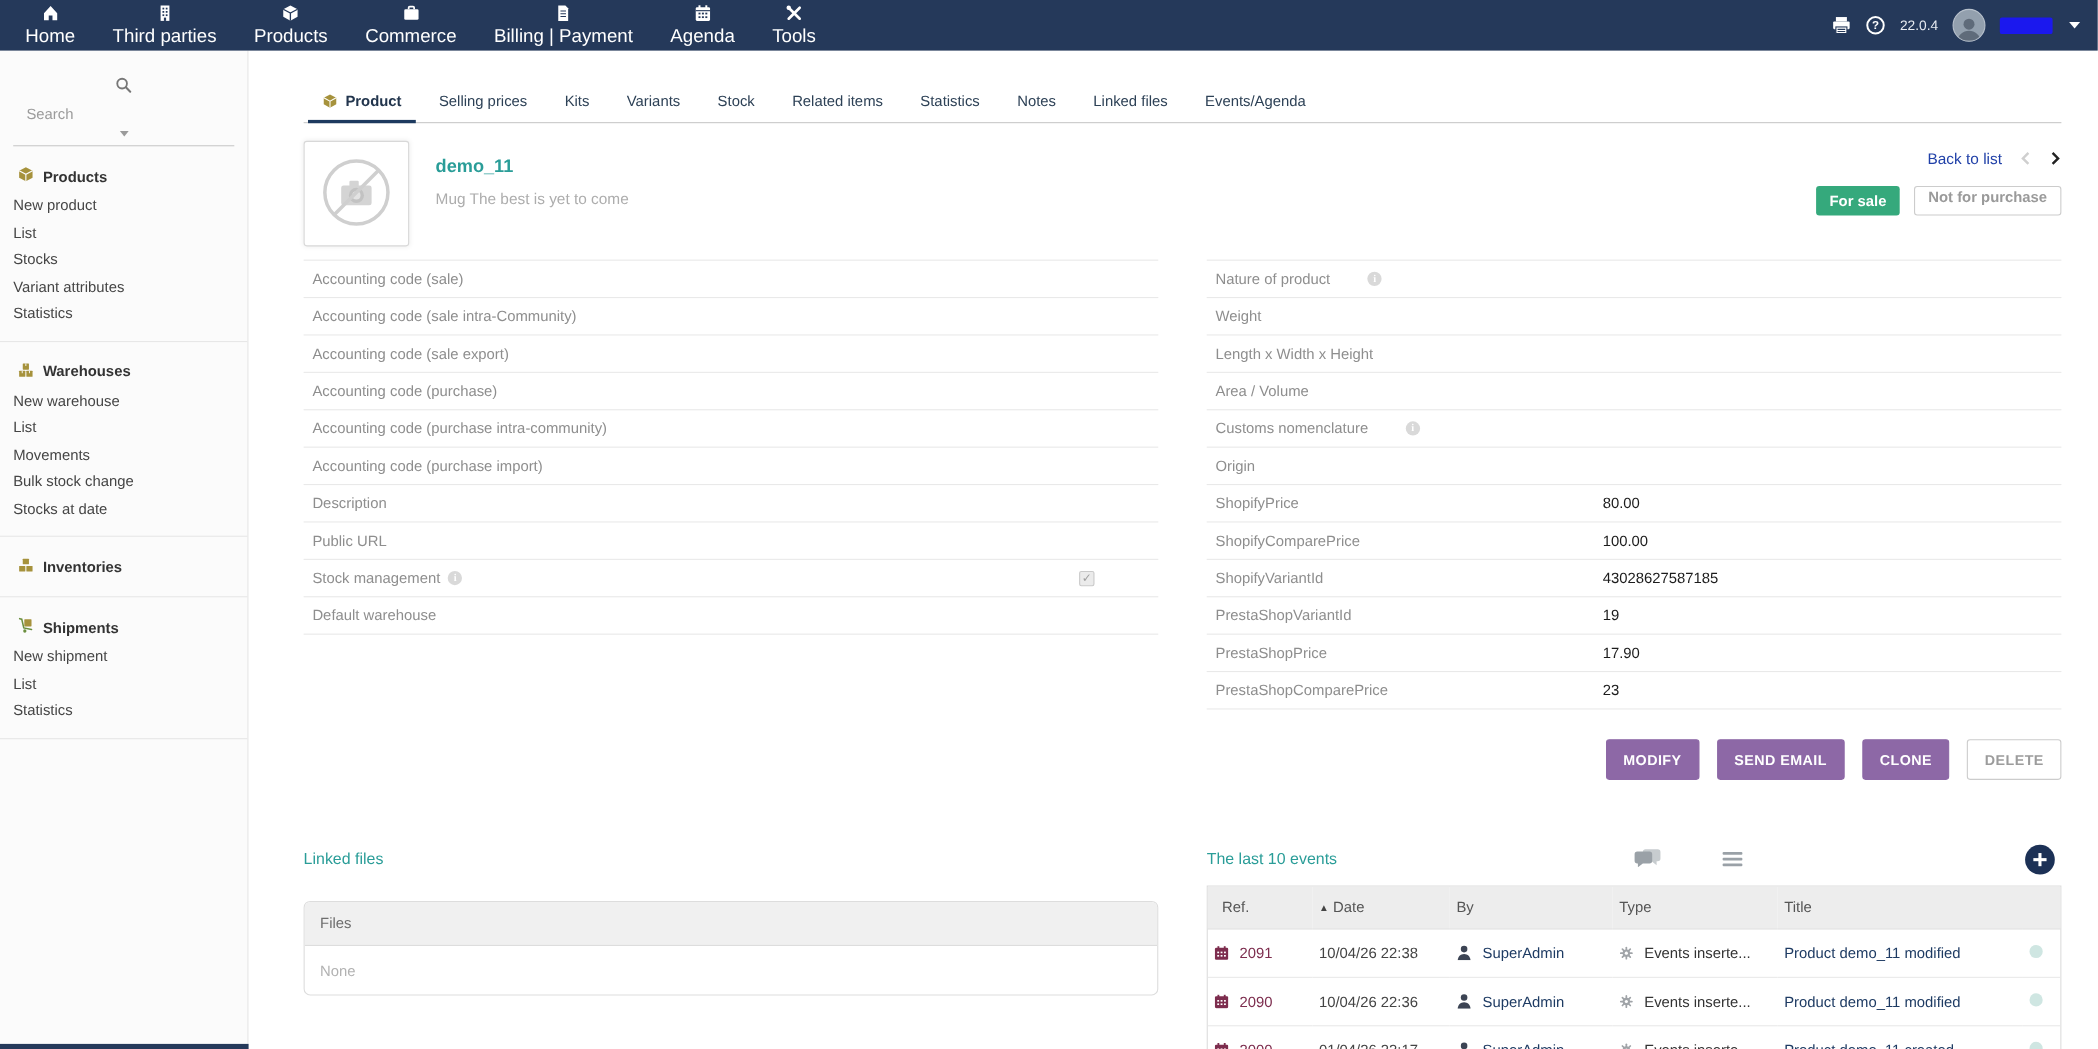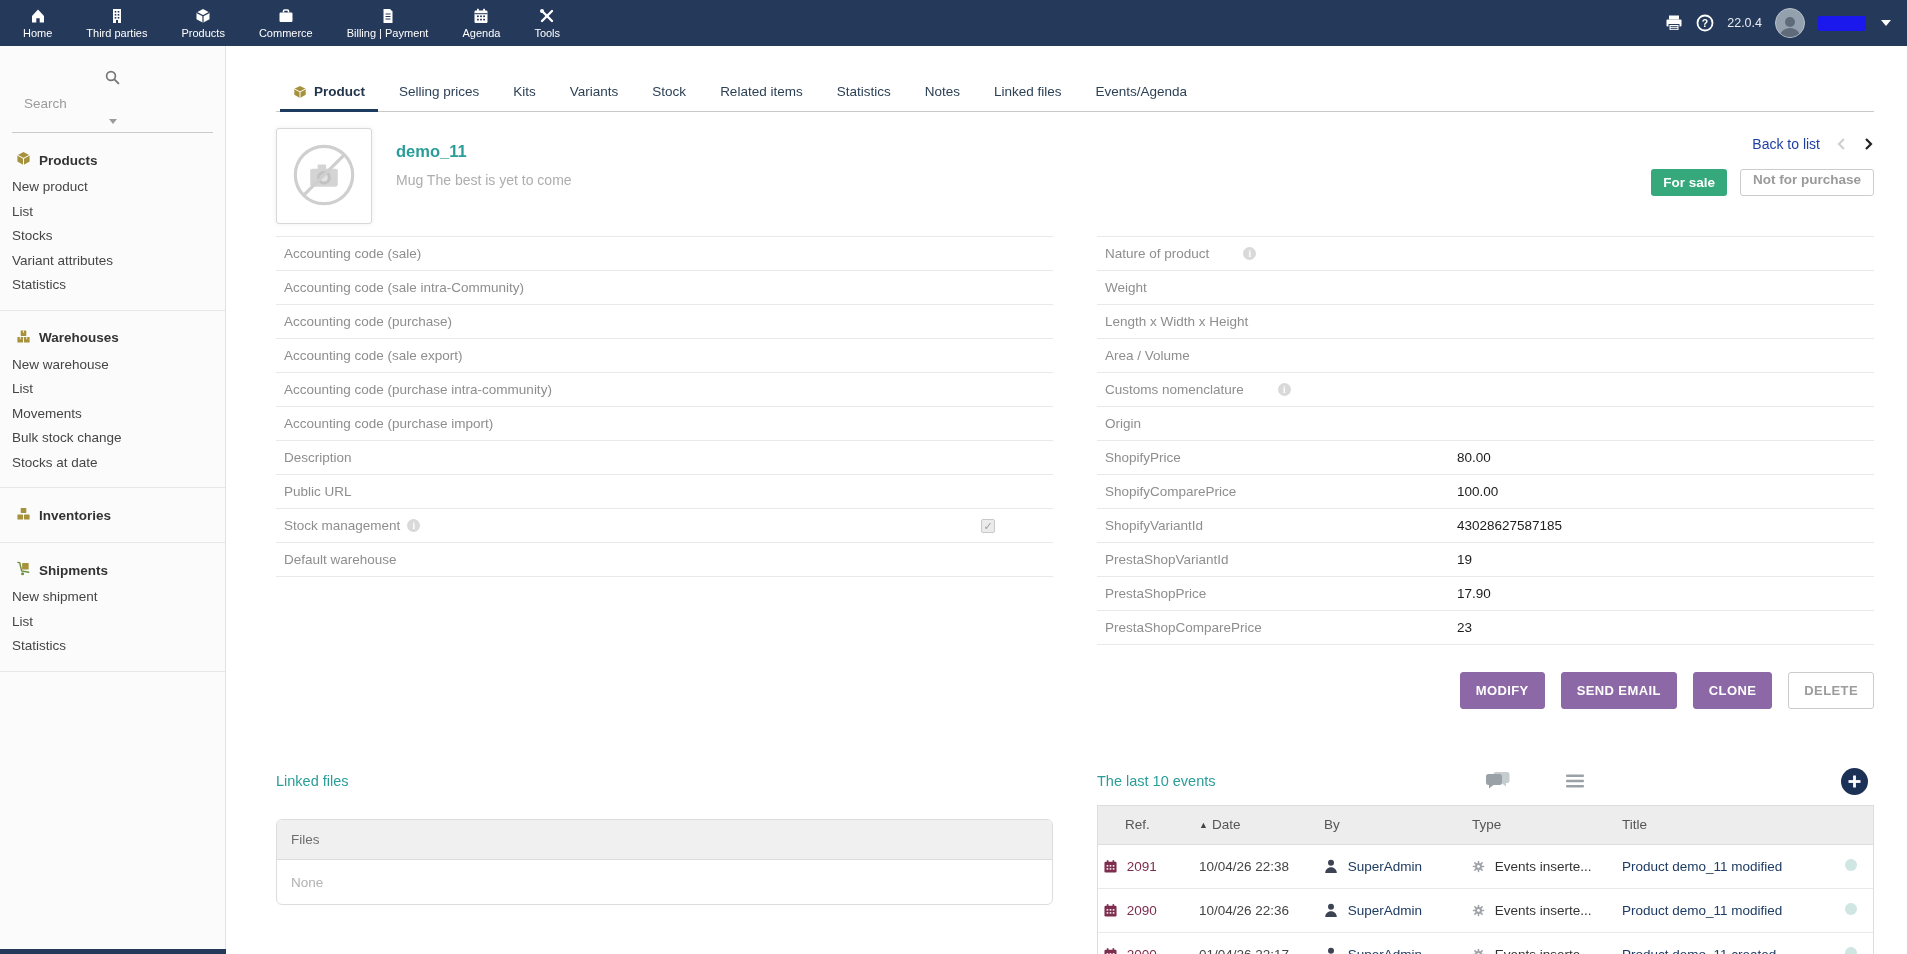--- a/index.html
+++ b/index.html
@@ -3,21 +3,21 @@
 <meta charset="utf-8">
 <style>
   * { margin:0; padding:0; box-sizing:border-box; }
   html,body { width:1907px; height:954px; overflow:hidden; background:#fff;
     font-family:"Liberation Sans","DejaVu Sans",sans-serif; font-size:13.5px; color:#444; }
 
   
   .topbar { position:absolute; top:0; left:0; width:1907px; height:46px; background:#25395a;
     display:flex; align-items:stretch; padding-left:6px; z-index:50; }
   .tmenu-item { display:flex; flex-direction:column; align-items:center; justify-content:center;
-    gap:3px; padding:0 17px; color:#fff; font-size:11px; cursor:pointer; position:relative; }
+    gap:3px; padding:0 17px; color:#fff; font-size:17px; cursor:pointer; position:relative; }
   .tmenu-item .ticon { height:16px; display:flex; align-items:center; }
   .tmenu-item svg { display:block; }
   .topbar-right { margin-left:auto; display:flex; align-items:center; gap:13px; padding-right:16px; color:#fff; }
   .tb-icon { display:flex; align-items:center; cursor:pointer; }
   .tb-version { font-size:12.5px; color:#e8ecf2; }
   .avatar { width:30px; height:30px; border-radius:50%; background:#93a0ae; overflow:hidden;
     display:flex; align-items:flex-end; justify-content:center; border:1px solid #b7c0cb; cursor:pointer; }
   .user-redacted { width:48px; height:15px; background:#1b18ee; border-radius:2px; cursor:pointer; }
   .tb-caret { width:0; height:0; border-left:5px solid transparent; border-right:5px solid transparent;
     border-top:6px solid #fff; margin-left:2px; cursor:pointer; }
@@ -95,21 +95,21 @@
   .ev-head { position:relative; height:30px; display:flex; align-items:center; }
   .ev-icn { position:absolute; cursor:pointer; display:flex; align-items:center; }
   .ev-comments { left:388px; }
   .ev-list { left:468px; }
   .ev-plus { right:6px; width:27px; height:27px; border-radius:50%; background:#1c3156;
     display:flex; align-items:center; justify-content:center; }
   .etable-wrap { margin-top:9px; border:1px solid #ddd; background:#fff; }
   table.etable { width:100%; border-collapse:collapse; table-layout:fixed; }
   .etable th { background:#ededed; height:38px; text-align:left; color:#555; font-weight:normal;
     padding-left:6px; border-bottom:1px solid #ddd; }
-  .etable th:first-child { padding-left:27px;margin-top:15px; }
+  .etable th:first-child { padding-left:13px;margin-top:15px; }
   .etable td { height:44px; border-top:1px solid #e9e9e9; padding-left:6px; overflow:hidden;
     white-space:nowrap; text-overflow:ellipsis; }
   .etable tr:first-child td { border-top:none; }
   .col-ref { width:95px; } .col-date { width:125px; } .col-by { width:148px; }
   .col-type { width:150px; } .col-dot { width:34px; }
   .sort-asc { font-size:9px; color:#444; margin-right:4px; vertical-align:1px; }
   .cell-ic { display:inline-flex; align-items:center; vertical-align:-2px; margin-right:6px; }
   .ref-link { color:#7d2d4e; cursor:pointer; }
   .by-link, .title-link { color:#1e3b63; cursor:pointer; }
   .type-txt { color:#333; }
@@ -439,28 +439,28 @@
         </div>
         <div class="frow">
           <span class="fname">
             <span>Accounting code (sale intra-Community)</span>
 
           </span>
 
         </div>
         <div class="frow">
           <span class="fname">
+            <span>Accounting code (sale export)</span>
+
+          </span>
+
+        </div>
+        <div class="frow">
+          <span class="fname">
             <span>Accounting code (purchase)</span>
-
-          </span>
-
-        </div>
-        <div class="frow">
-          <span class="fname">
-            <span>Accounting code (sale export)</span>
 
           </span>
 
         </div>
         <div class="frow">
           <span class="fname">
             <span>Accounting code (purchase intra-community)</span>
 
           </span>
 

